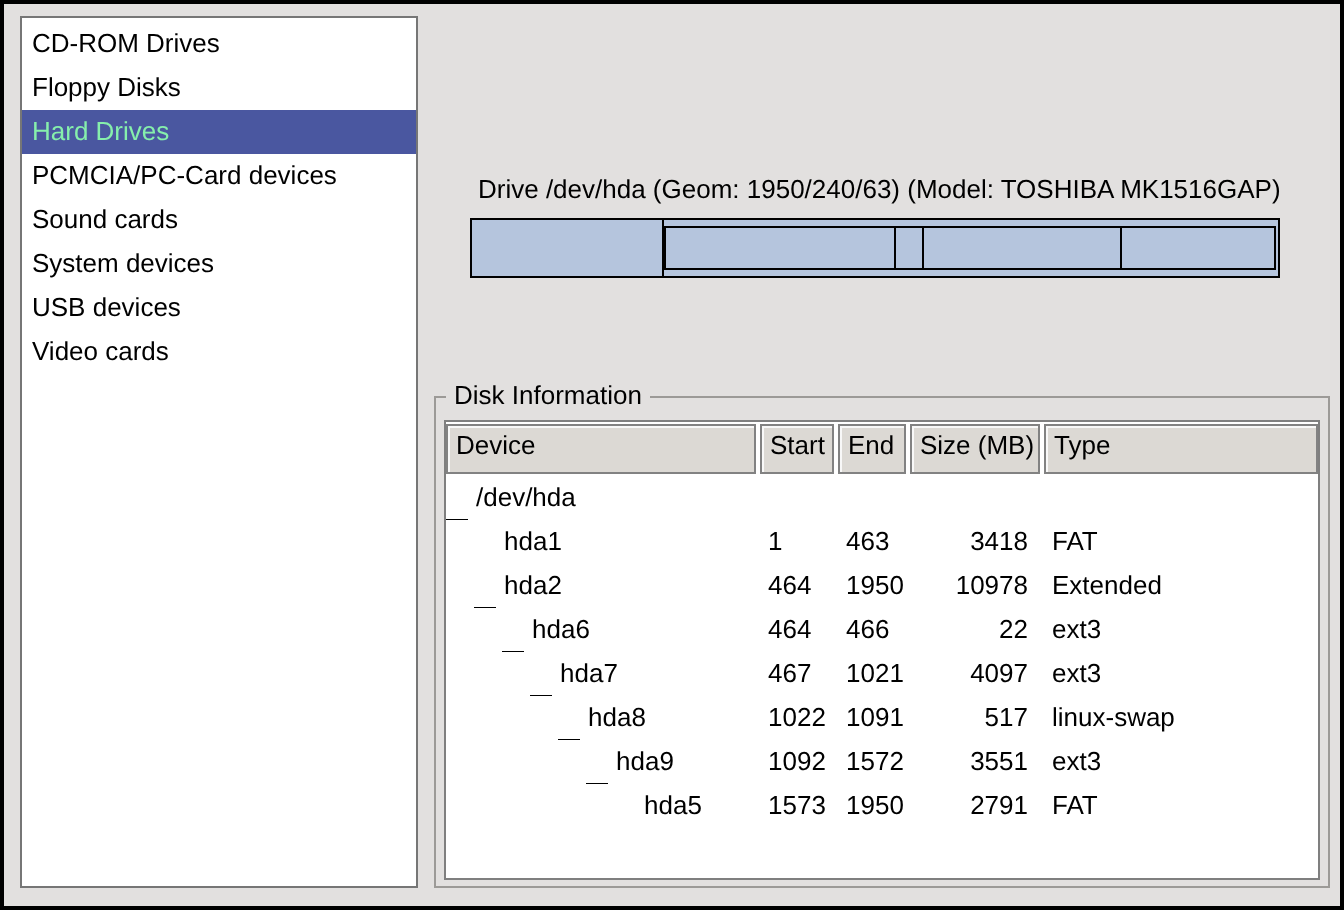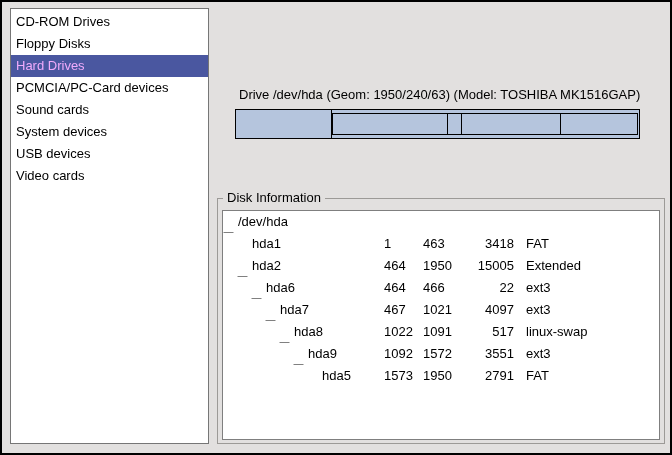--- a/index.html
+++ b/index.html
@@ -13,21 +13,21 @@
     font-size:13px;color:#000;
     overflow:hidden;
   }
   
   .sidebar{
     position:absolute;left:8px;top:6px;width:199px;height:436px;
     box-sizing:border-box;background:#fff;border:1px solid #767676;
     padding-top:2px;overflow:hidden;
   }
   .sidebar-item{height:22px;line-height:22px;padding-left:5px;white-space:nowrap;cursor:default;}
-  .sidebar-item.selected{background:var(--sel,#4a57a0);color:#f0abfc;}
+  .sidebar-item.selected{background:var(--sel,#4a57a0);color:#86efac;}
   
   .drive-label{position:absolute;left:237px;top:85px;white-space:nowrap;}
   .partition-bar{
     position:absolute;left:233px;top:107px;width:405px;height:30px;
     box-sizing:border-box;border:1px solid #000;background:var(--barfill,#b5c5dd);
   }
   .primary-seg{position:absolute;left:0;top:0;bottom:0;box-sizing:border-box;border-right:1px solid #000;}
   .extended-box{position:absolute;top:3px;bottom:3px;right:1px;box-sizing:border-box;border:1px solid #000;}
   .logical-divider{position:absolute;top:0;bottom:0;width:1px;background:#000;}
   
@@ -86,20 +86,27 @@
       <div class="extended-box" style="left: 23.7436%;">
         <div class="logical-divider" style="left: 37.5252%;"></div>
         <div class="logical-divider" style="left: 42.2327%;"></div>
         <div class="logical-divider" style="left: 74.5797%;"></div>
       </div>
     </div>
 
   <div class="groupbox">
     <span class="groupbox-label">Disk Information</span>
     <div class="table-frame">
+      <div class="thead">
+          <div class="th col-device">Device</div>
+          <div class="th col-start">Start</div>
+          <div class="th col-end">End</div>
+          <div class="th col-size">Size (MB)</div>
+          <div class="th col-type">Type</div>
+        </div>
       <div>
           <div class="trow">
             <div class="td col-device">
               <span style="display: inline-block; width: 0px; flex: 0 0 auto;"></span>
               <span class="expander"><svg width="11" height="8" viewBox="0 0 11 8">
                   <polygon points="0.5,1 10.5,1 5.5,7" fill="#fff" stroke="#000" stroke-width="1"></polygon>
                 </svg></span>
               <span>/dev/hda</span>
             </div>
             <div class="td col-start"></div>
@@ -121,21 +128,21 @@
           <div class="trow">
             <div class="td col-device">
               <span style="display: inline-block; width: 14px; flex: 0 0 auto;"></span>
               <span class="expander"><svg width="11" height="8" viewBox="0 0 11 8">
                   <polygon points="0.5,1 10.5,1 5.5,7" fill="#fff" stroke="#000" stroke-width="1"></polygon>
                 </svg></span>
               <span>hda2</span>
             </div>
             <div class="td col-start">464</div>
             <div class="td col-end">1950</div>
-            <div class="td col-size">15005</div>
+            <div class="td col-size">10978</div>
             <div class="td col-type">Extended</div>
           </div>
           <div class="trow">
             <div class="td col-device">
               <span style="display: inline-block; width: 28px; flex: 0 0 auto;"></span>
               <span class="expander"><svg width="11" height="8" viewBox="0 0 11 8">
                   <polygon points="0.5,1 10.5,1 5.5,7" fill="#fff" stroke="#000" stroke-width="1"></polygon>
                 </svg></span>
               <span>hda6</span>
             </div>

